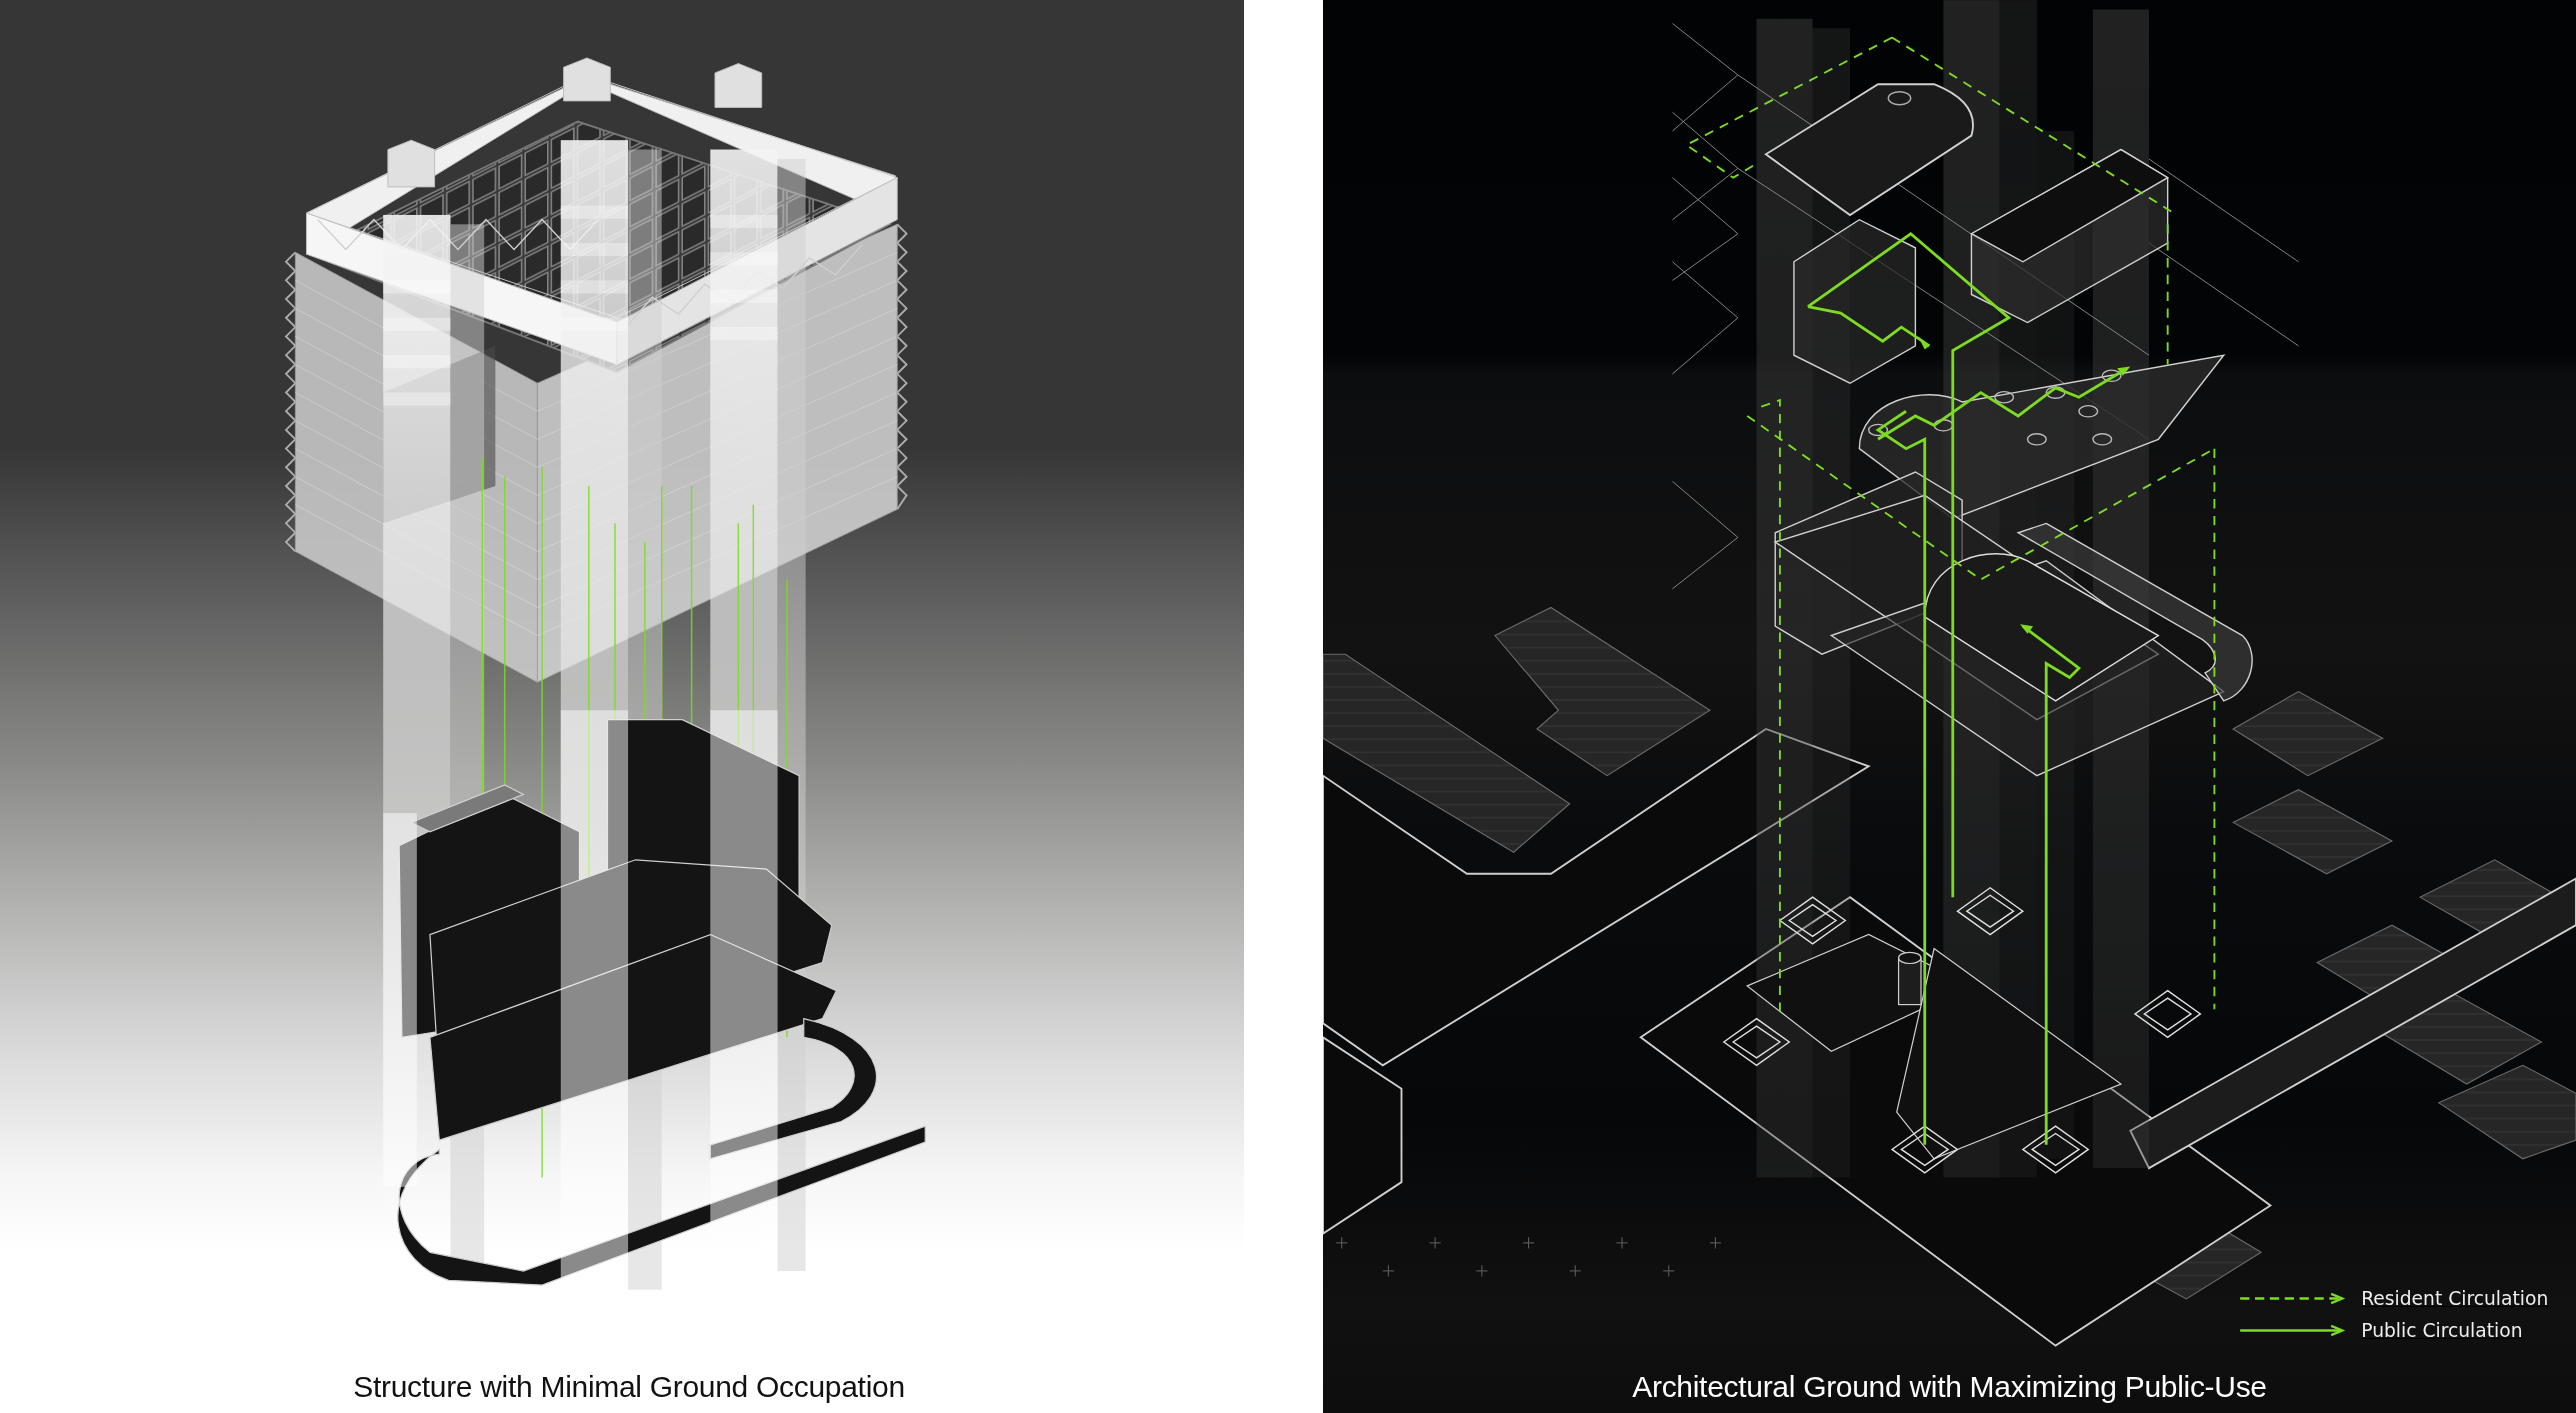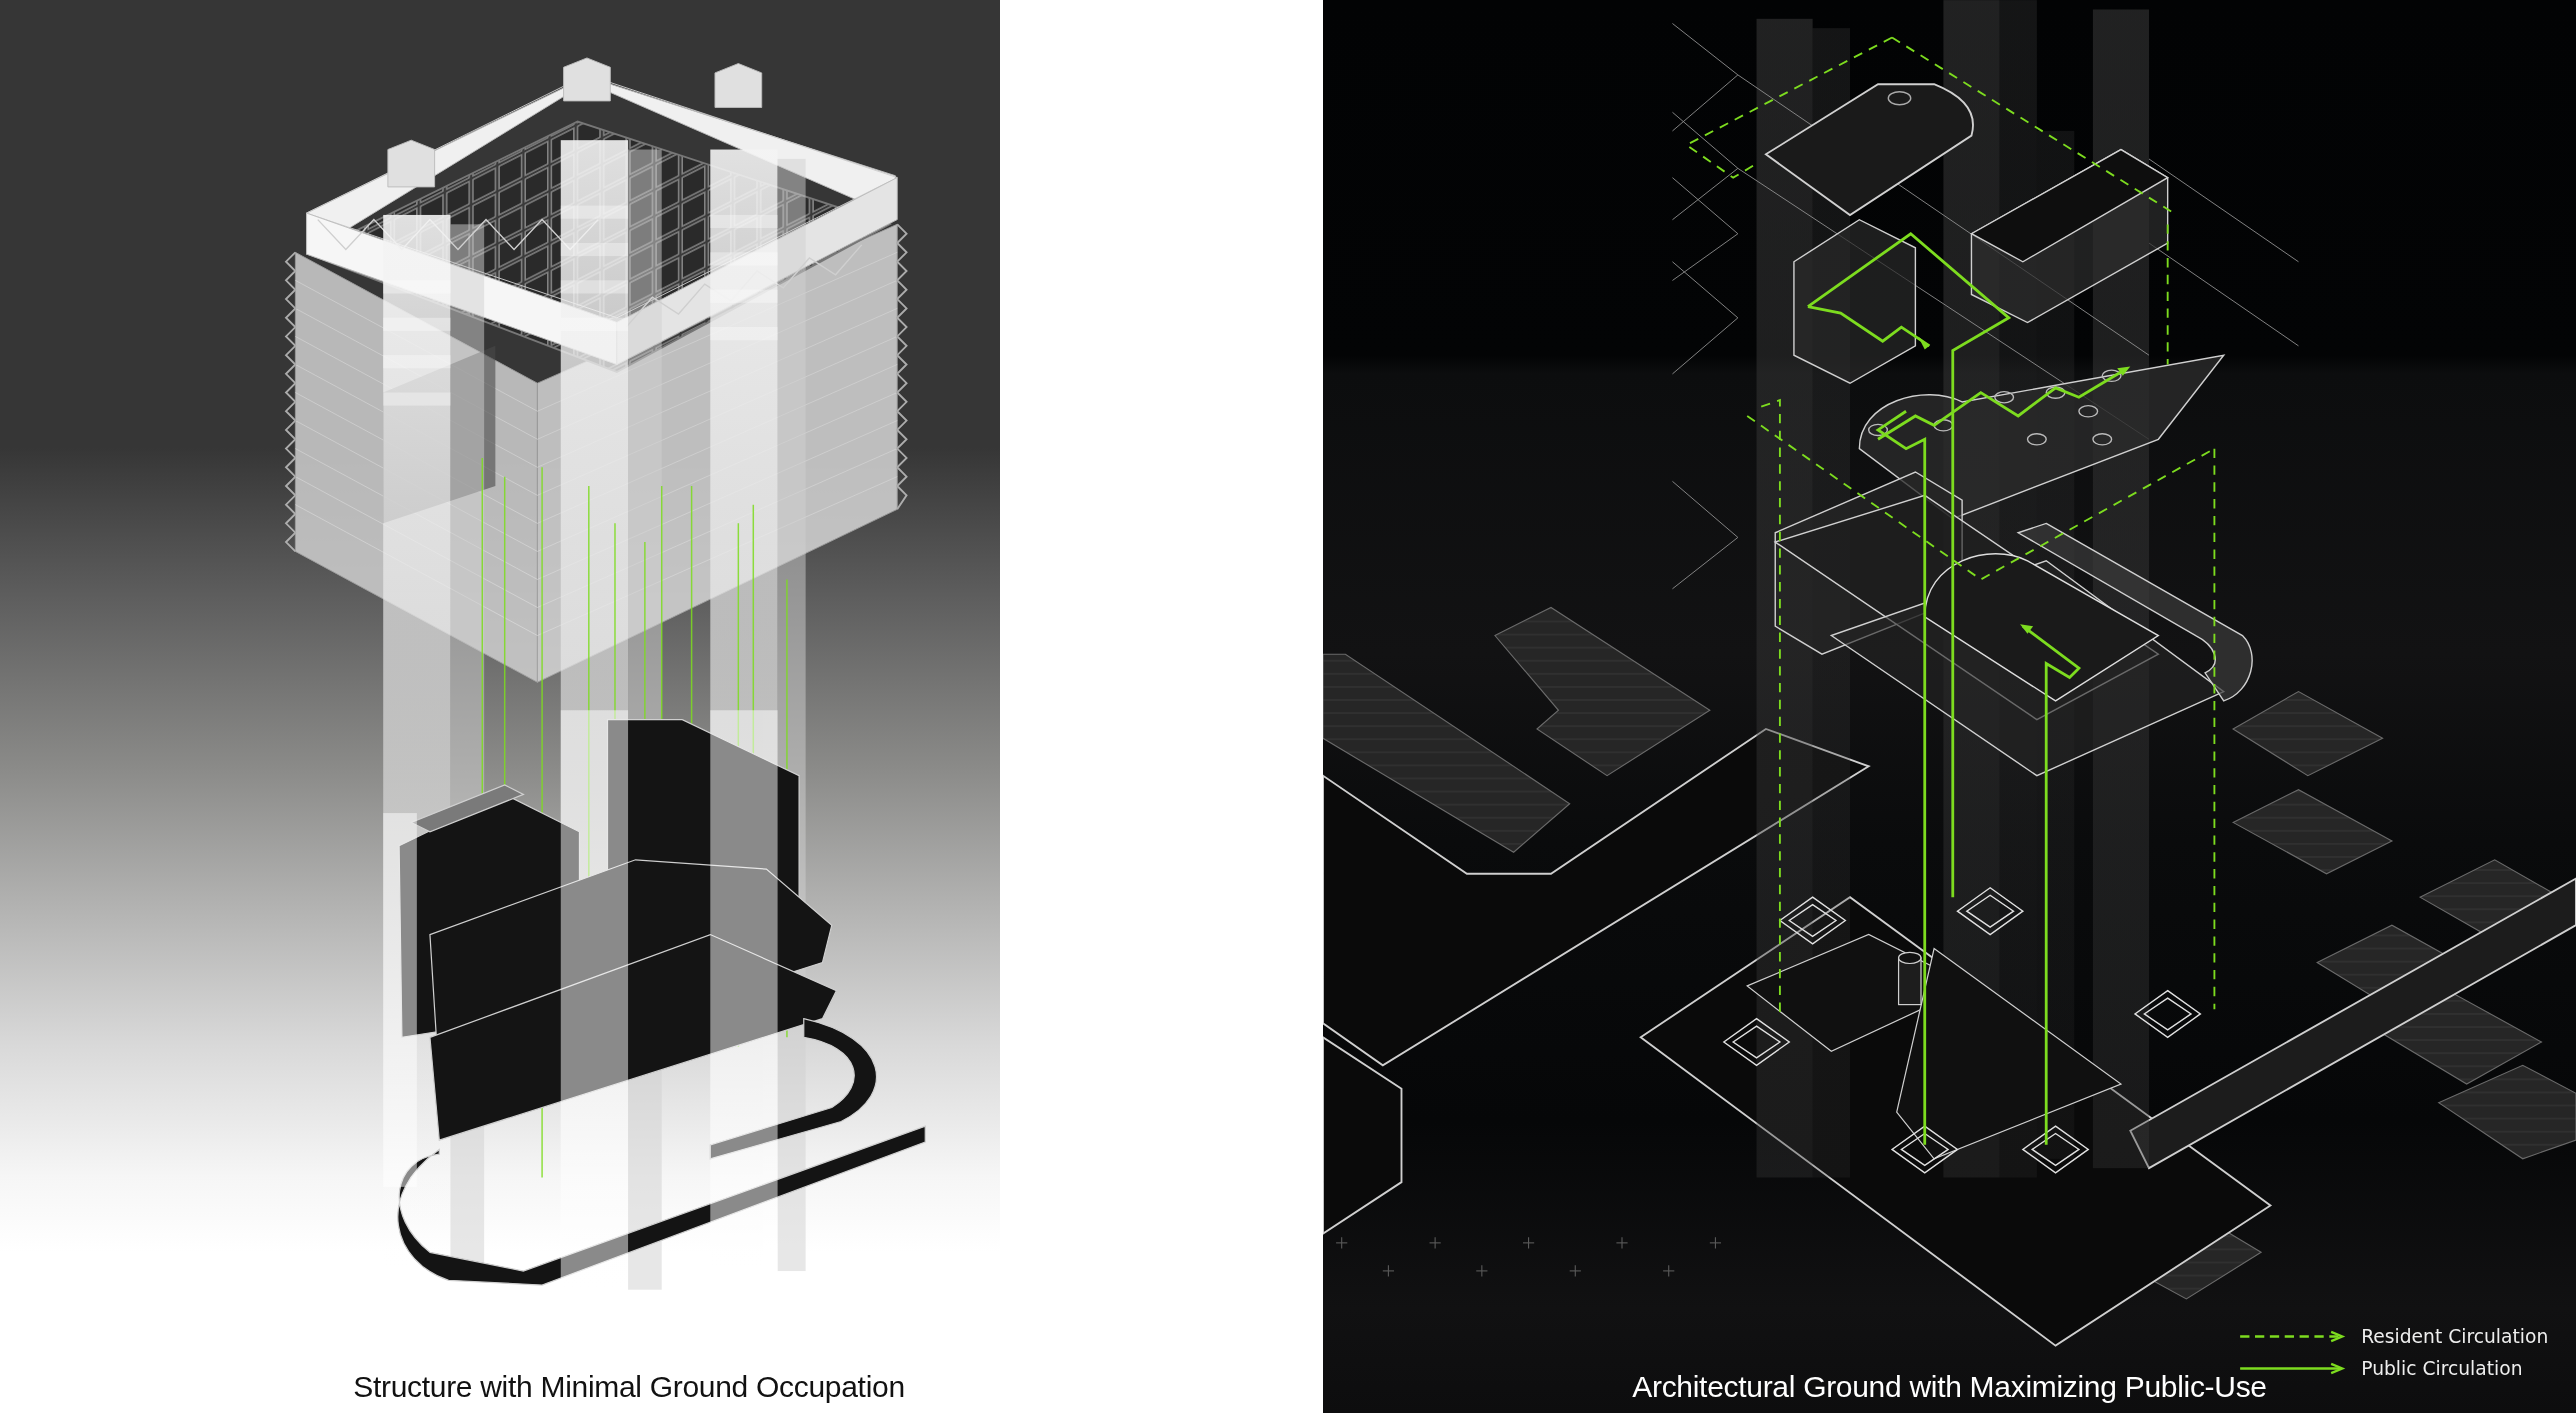--- a/index.html
+++ b/index.html
@@ -1,18 +1,18 @@
 <!DOCTYPE html>
 <html style="font-size:15px"><head>
 <meta charset="utf-8">
 <style>
   html, body { margin:0; padding:0; background:#ffffff; }
   body { width:2576px; height:1414px; position:relative; overflow:hidden; font-family:"Liberation Sans", "DejaVu Sans", sans-serif; }
   .panel { position:absolute; top:0; height:1414px; overflow:hidden; }
-  #left-panel { left:0; width:1000px;
+  #left-panel { left:0; width:1244px;
     background: linear-gradient(to bottom, #363636 0px, #363636 448px, #5e5e5e 598px, #8a8a88 766px, #b5b5b4 916px, #d9d9d9 1046px, #f6f6f6 1177px, #ffffff 1252px, #ffffff 1414px); }
   #gap { left:1258px; width:65px; background:#ffffff; }
   #right-panel { left:1323px; width:1253px;
     background: linear-gradient(to bottom, #020304 0px, #030405 355px, #0c0d0e 374px, #121213 654px, #0a0b0c 841px, #060708 1121px, #111112 1308px, #0d0d0e 1414px); }
   svg { position:absolute; left:0; top:0; }
   .caption { position:absolute; white-space:nowrap; font-family:"Liberation Sans", sans-serif; font-size:30px; letter-spacing:-0.3px; }
   #left-caption { left:0; width:1258px; top:1370px; text-align:center; color:#111111; }
   #right-caption { left:1323px; width:1253px; top:1370px; text-align:center; color:#ffffff; }
   .legend { position:absolute; left:2238px; top:1282px; }
   .legend-row { position:relative; height:32px; display:flex; align-items:center; }
@@ -286,21 +286,21 @@
       <polyline points="2010,470 2050,445 2070,455 2120,420 2160,445 2200,415 2225,425 2275,395"></polyline>
       <polyline points="2190,1225 2190,710 2215,725 2225,715 2165,670"></polyline>
     </g>
     <g fill="#7ddc1f">
       <polygon points="2065,370 2053,360 2060,374"></polygon>
       <polygon points="2280,392 2266,394 2272,402"></polygon>
       <polygon points="2162,668 2176,670 2170,678"></polygon>
     </g>
   </svg>
 
-  <div class="legend" style="left:915px;top:1320px;">
+  <div class="legend" style="left:915px;top:1282px;text-decoration:underline;">
     <div class="legend-row">
       <svg width="112" height="13" viewBox="0 0 120 14">
         <line x1="2" y1="7" x2="108" y2="7" stroke="#7ddc1f" stroke-width="2.5" stroke-dasharray="10 6"></line>
         <polyline points="100,2 112,7 100,12" fill="none" stroke="#7ddc1f" stroke-width="2.5"></polyline>
       </svg>
       <span class="legend-text">Resident Circulation</span>
     </div>
     <div class="legend-row">
       <svg width="112" height="13" viewBox="0 0 120 14">
         <line x1="2" y1="7" x2="110" y2="7" stroke="#7ddc1f" stroke-width="2.5"></line>

